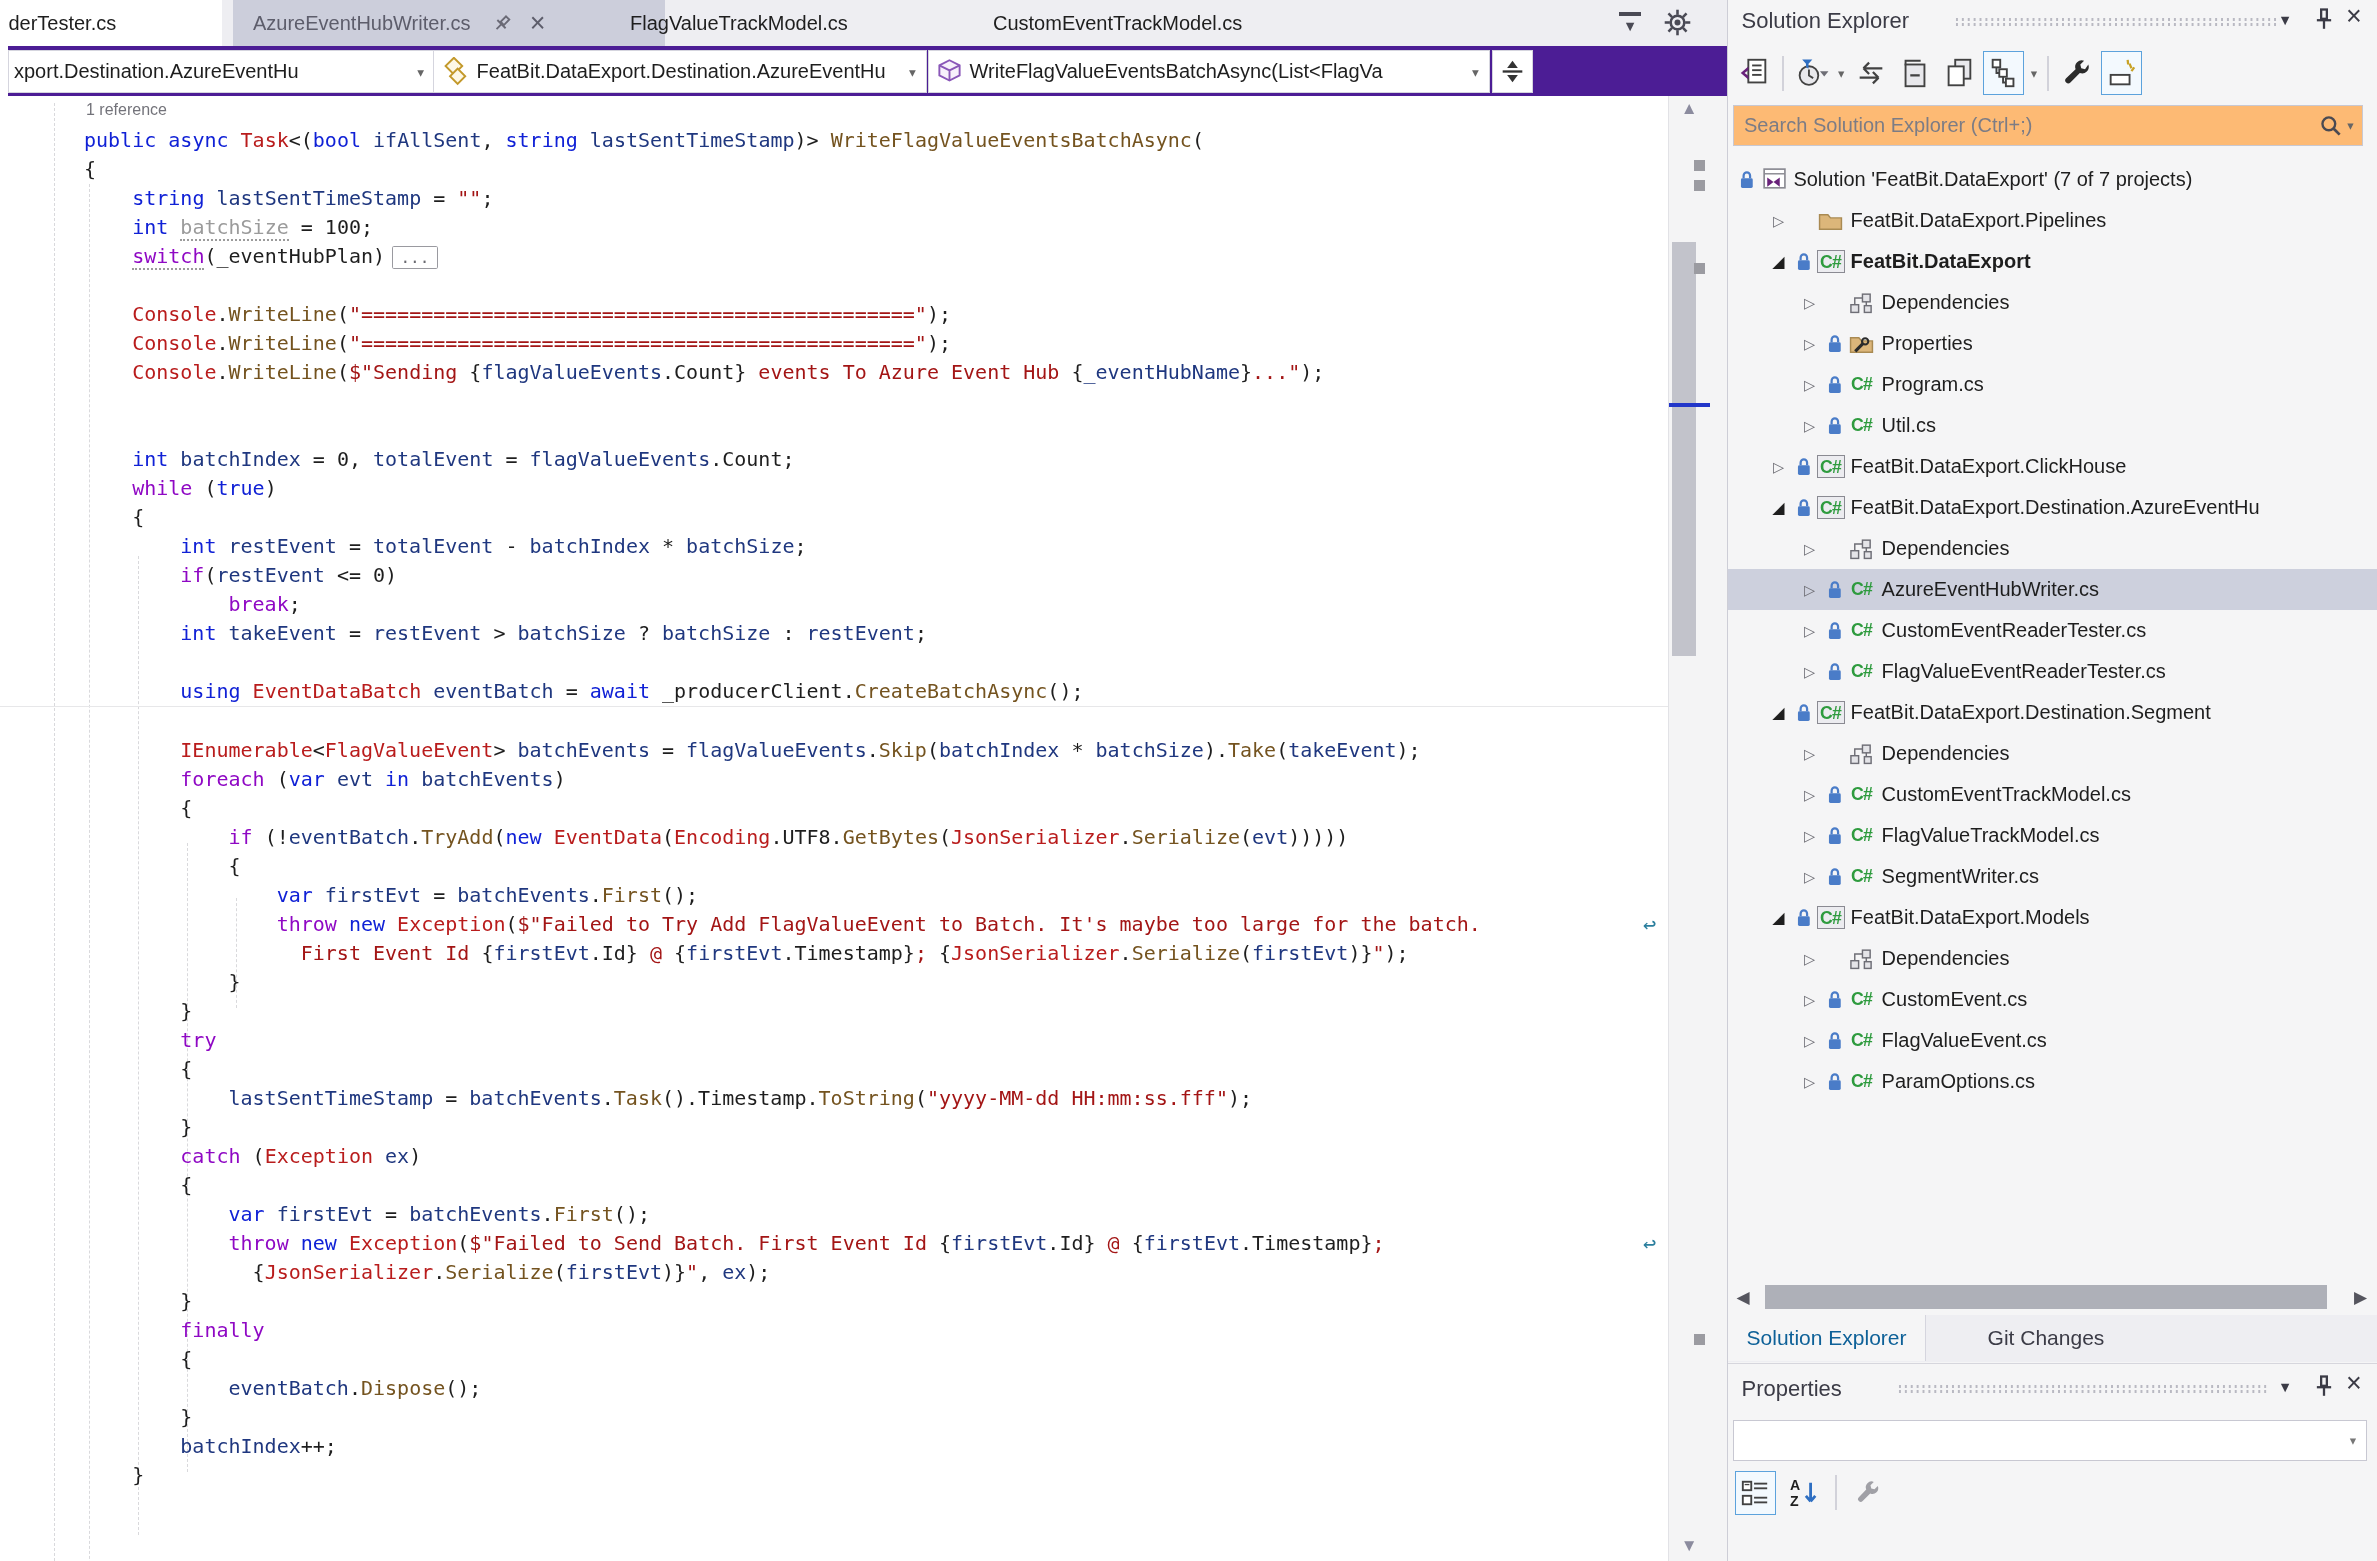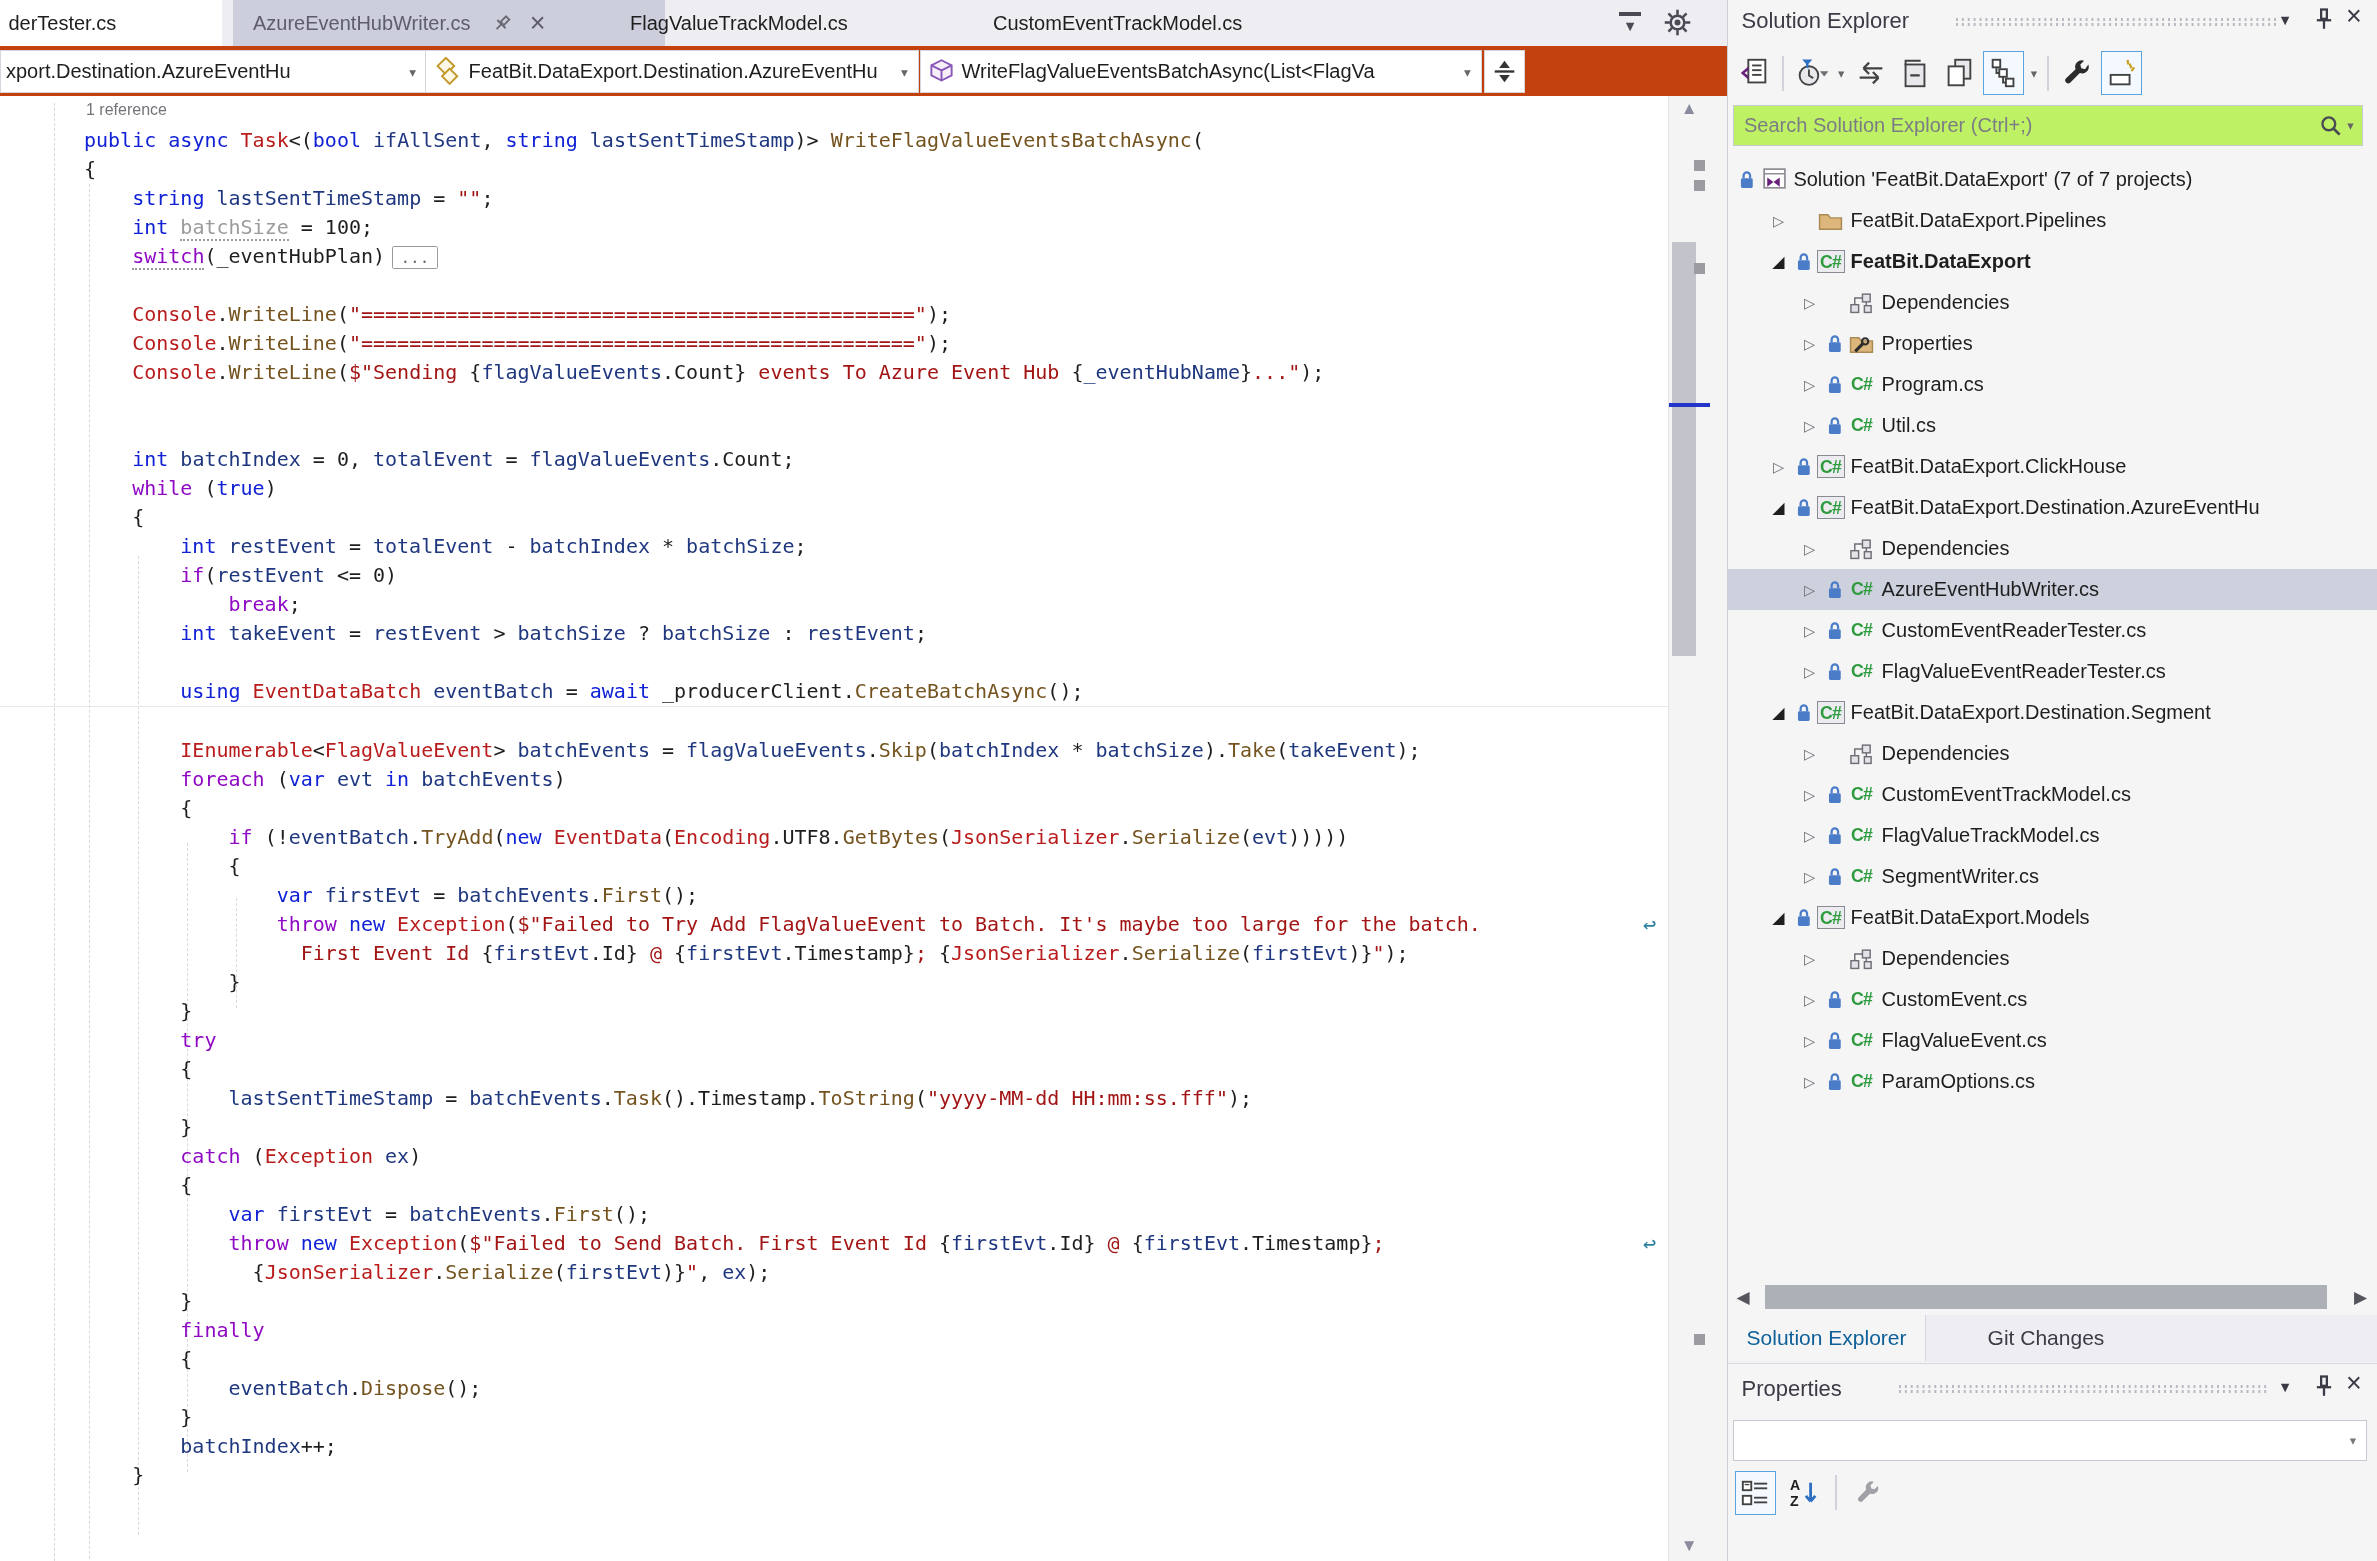--- a/index.html
+++ b/index.html
@@ -11,21 +11,21 @@
        font-size:20px;color:#1e1e1e;white-space:nowrap;}
   .tab.t1{left:0;width:214px;background:#ffffff;padding-left:8.4px;}
   .tab.active{left:233px;width:412px;background:#cccedb;color:#5d5d6b;padding-left:20px;}
   .tab.t3{left:630px;}
   .tab.t4{left:993px;}
   .tabicons{position:absolute;top:8.4px;display:flex;gap:22px;left:1619px;}
   .chevbar{width:22px;height:25px;color:#4a4a55;font-size:14.4px;text-align:center;line-height:20px;border-top:4.2px solid #4a4a55;margin-top:3.4px;}
   .tabpin{margin-left:22px}
   .tabclose{margin-left:18.6px;font-size:27px;color:#5d5d6b;line-height:25px;}
   
-  #navbar{left:0;top:46px;width:1727px;height:51px;background:#c2410c;border-bottom:1.7px solid #cfcfd8;}
+  #navbar{left:8px;top:46px;width:1727px;height:51px;background:#4c1d95;border-bottom:1.7px solid #cfcfd8;}
   .navbox{position:absolute;top:4.2px;height:41px;background:#ffffff;border:0.8px solid #d5d5de;
           display:flex;align-items:center;font-size:20px;color:#1e1e1e;white-space:nowrap;overflow:hidden;}
   .nav1{left:0;width:420px;padding-left:5px;}
   .nav2{left:425px;width:485px;padding-left:6.8px;}
   .nav3{left:920px;width:553px;padding-left:6.8px;}
   .ddarrow{margin-left:auto;padding:0 10px;color:#666;font-size:13.5px;}
   .navico{margin-right:6.8px;display:inline-flex;flex:0 0 auto;}
   .splitbtn{position:absolute;left:1484px;top:4.2px;width:39px;height:41px;background:#ffffff;
             border:0.8px solid #d5d5de;display:flex;align-items:center;justify-content:center;}
   
@@ -52,21 +52,21 @@
   #panel{left:1727px;top:0;width:650px;height:1561px;background:#f5f5f6;border-left:1.7px solid #cdcdd6;}
   .ptitle{position:absolute;left:13.5px;font-size:22px;color:#3b3b46;white-space:nowrap;}
   .grip{position:absolute;height:10px;background-image:radial-gradient(#b9b9c2 1.4px,transparent 1.4px);
         background-size:5.9px 5px;}
   .winbtn{position:absolute;color:#3b3b46;font-size:14.4px;}
   .closex{font-size:27px;line-height:22px;}
   #setoolbar{position:absolute;left:6.8px;top:47px;height:52px;display:flex;align-items:center;gap:5px;}
   .tbtn{width:39px;height:42px;display:flex;align-items:center;justify-content:center;}
   .tbtn.boxed{border:1.7px solid #5ca2dc;background:#f3f9fe;}
   .tsep{width:1.7px;height:35px;background:#d2d2da;margin:0 3.4px;}
-  #sesearch{position:absolute;left:5px;top:105px;width:628px;height:39px;background:#bef264;
+  #sesearch{position:absolute;left:5px;top:105px;width:628px;height:39px;background:#fdba74;
             border:0.8px solid #c8c8d2;display:flex;align-items:center;}
   #sesearch input{border:none;outline:none;flex:1;font-size:20px;color:#1e1e1e;padding-left:10px;
             font-family:"Liberation Sans",sans-serif;background:transparent;}
   #sesearch input::placeholder{color:#7c7c85;}
   #tree{position:absolute;left:0;top:159px;width:650px;}
   .trow{height:41px;display:flex;align-items:center;font-size:20px;color:#1e1e1e;white-space:nowrap;overflow:hidden;}
   .trow.sel{background:#cdd0dd;}
   .trow .arr{width:27px;flex:0 0 auto;text-align:center;font-size:14.4px;color:#6d6d74;}
   .trow .arr.exp{color:#1e1e1e;font-size:16px;}
   .trow .lockslot{width:23.6px;flex:0 0 auto;display:inline-flex;justify-content:center;}

